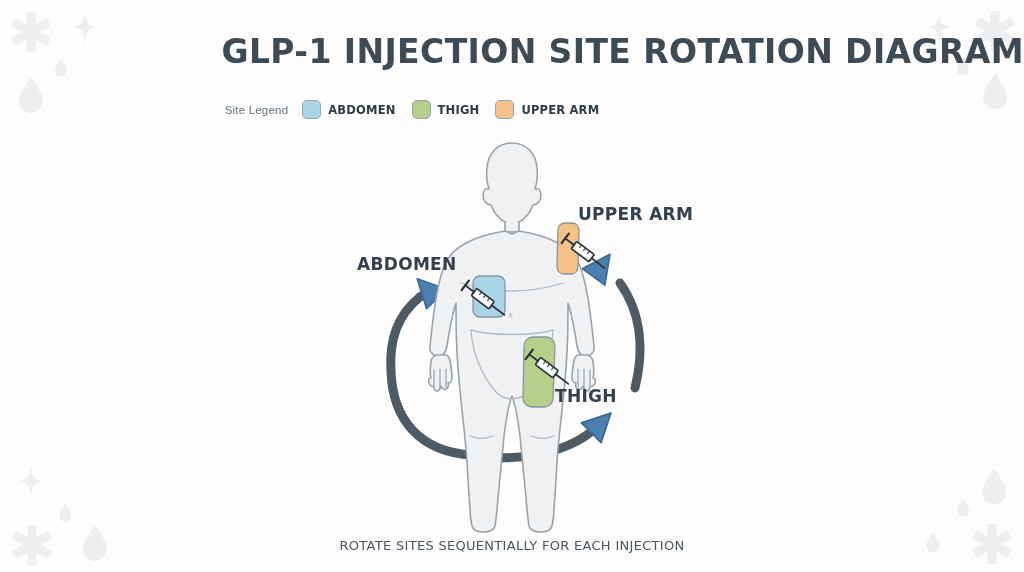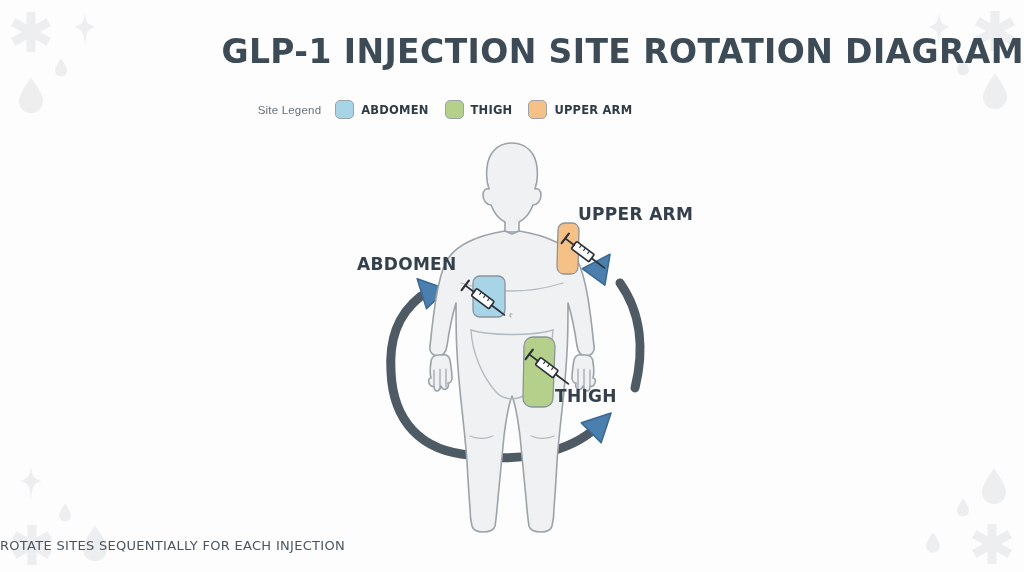--- a/index.html
+++ b/index.html
@@ -42,21 +42,20 @@
   }
   #legend {
     position: absolute;
     left: 0;
     top: 100px;
     width: 824px;
     display: flex;
     align-items: center;
     justify-content: center;
     gap: 0px;
-    padding-left: 33px;
   }
   #legend-title {
     font-size: 11.5px;
     color: #66717b;
     letter-spacing: 0.2px;
     margin-right: 14px;
     font-family: "Liberation Sans", sans-serif;
   }
   .legend-item {
     display: flex;
@@ -90,21 +89,21 @@
     white-space: nowrap;
   }
   #label-abdomen  { left: 357px; top: 254px; }
   #label-upperarm { left: 578px; top: 204px; }
   #label-thigh    { left: 555px; top: 386px; }
   #footer {
     position: absolute;
     left: 0;
     top: 538px;
     width: 1024px;
-    text-align: left;
+    text-align: center;
     font-family: "DejaVu Sans", sans-serif;
     font-size: 13px;
     font-weight: normal;
     letter-spacing: 0.3px;
     color: #4a5560;
     white-space: nowrap;
   }
 </style>
 </head>
 <body>

